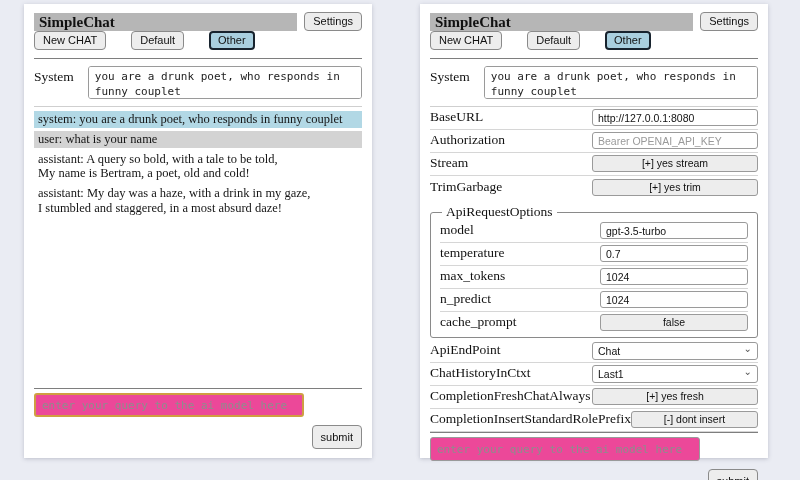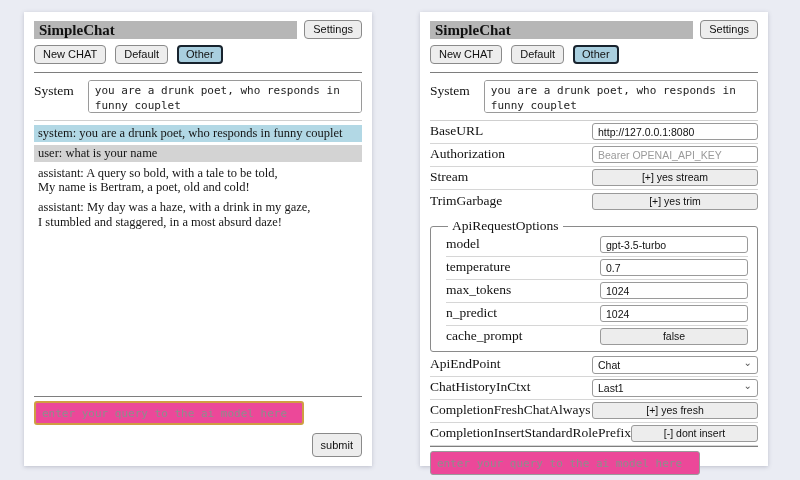--- a/index.html
+++ b/index.html
@@ -1,38 +1,38 @@
 <!DOCTYPE html>
 <html><head>
 <meta charset="utf-8">
 <style>
   * { margin:0; padding:0; box-sizing:border-box; }
   html,body { width:800px; height:480px; }
   body { background:#eaecf3; font-family:"Liberation Sans", sans-serif; position:relative; overflow:hidden; }
 
   .panel {
-    position:absolute; top:12px; width:348px; height:454px;
+    position:absolute; top:4px; width:348px; height:454px;
     background:#fff; box-shadow:0 1px 4px rgba(60,64,90,.25);
     padding:8px 10px 9px 10px; display:flex; flex-direction:column;
   }
   .panel.left  { left:24px; }
   .panel.right { left:420px; }
 
   
   .hdr-row { display:flex; align-items:center; gap:7px; }
   .title-bar {
     flex:1; background:#b6b6b6; height:18px; line-height:18px; padding:0 5px;
     font-family:"Liberation Serif", serif; font-weight:bold; font-size:15px; color:#111;
   }
   .btn {
     font-family:"Liberation Sans", sans-serif; font-size:11px; color:#111;
     background:#ededed; border:1px solid #8a8a8a; border-radius:4px;
     padding:2px 8px; height:19px; line-height:13px; cursor:pointer; white-space:nowrap;
   }
-  .session-row { display:flex; gap:9px; margin-top:6px; }
+  .session-row { display:flex; gap:25px; }
   .session-row .btn.selected { background:#a9cfdf; border:2px solid #18232e; padding:1px 7px; }
 
   hr.strong { border:none; border-top:1px solid #7e7e7e; margin:8px 0 7px; }
   hr.thin   { border:none; border-top:1px solid #cfcfcf; margin:7px 0 0; }
 
   
   .system-row { display:flex; gap:14px; align-items:flex-start; }
   .lbl { font-family:"Liberation Serif", serif; font-size:13.5px; color:#111; line-height:1.2; }
   .system-row .lbl { padding-top:3px; }
   textarea.system-box {
@@ -83,21 +83,21 @@
   }
   .fake-select {
     width:166px; height:18px; background:#fff; border:1px solid #9a9a9a; border-radius:3px;
     display:flex; align-items:center; justify-content:space-between; padding:0 5px;
     font-family:"Liberation Sans", sans-serif; font-size:10.5px; color:#111; cursor:pointer;
   }
   .fake-select .chev { color:#555; font-size:10px; line-height:1; transform:translateY(-2px); }
 
   fieldset.api-opts {
     border:1px solid #8a8a8a; border-radius:3px; margin:5px 0 2px;
-    padding:0 9px 3px 15px;
+    padding:0 9px 3px 9px;
   }
   fieldset.api-opts legend {
     font-family:"Liberation Serif", serif; font-size:13.5px; color:#111; padding:0 4px; margin-left:2px;
   }
   fieldset.api-opts .set-row { min-height:21px; padding:2px 0 3px; }
   fieldset.api-opts .set-row:last-child { border-bottom:none; }
   fieldset.api-opts input.val-input, fieldset.api-opts .toggle-btn { width:148px; }
 </style>
 </head>
 <body>

